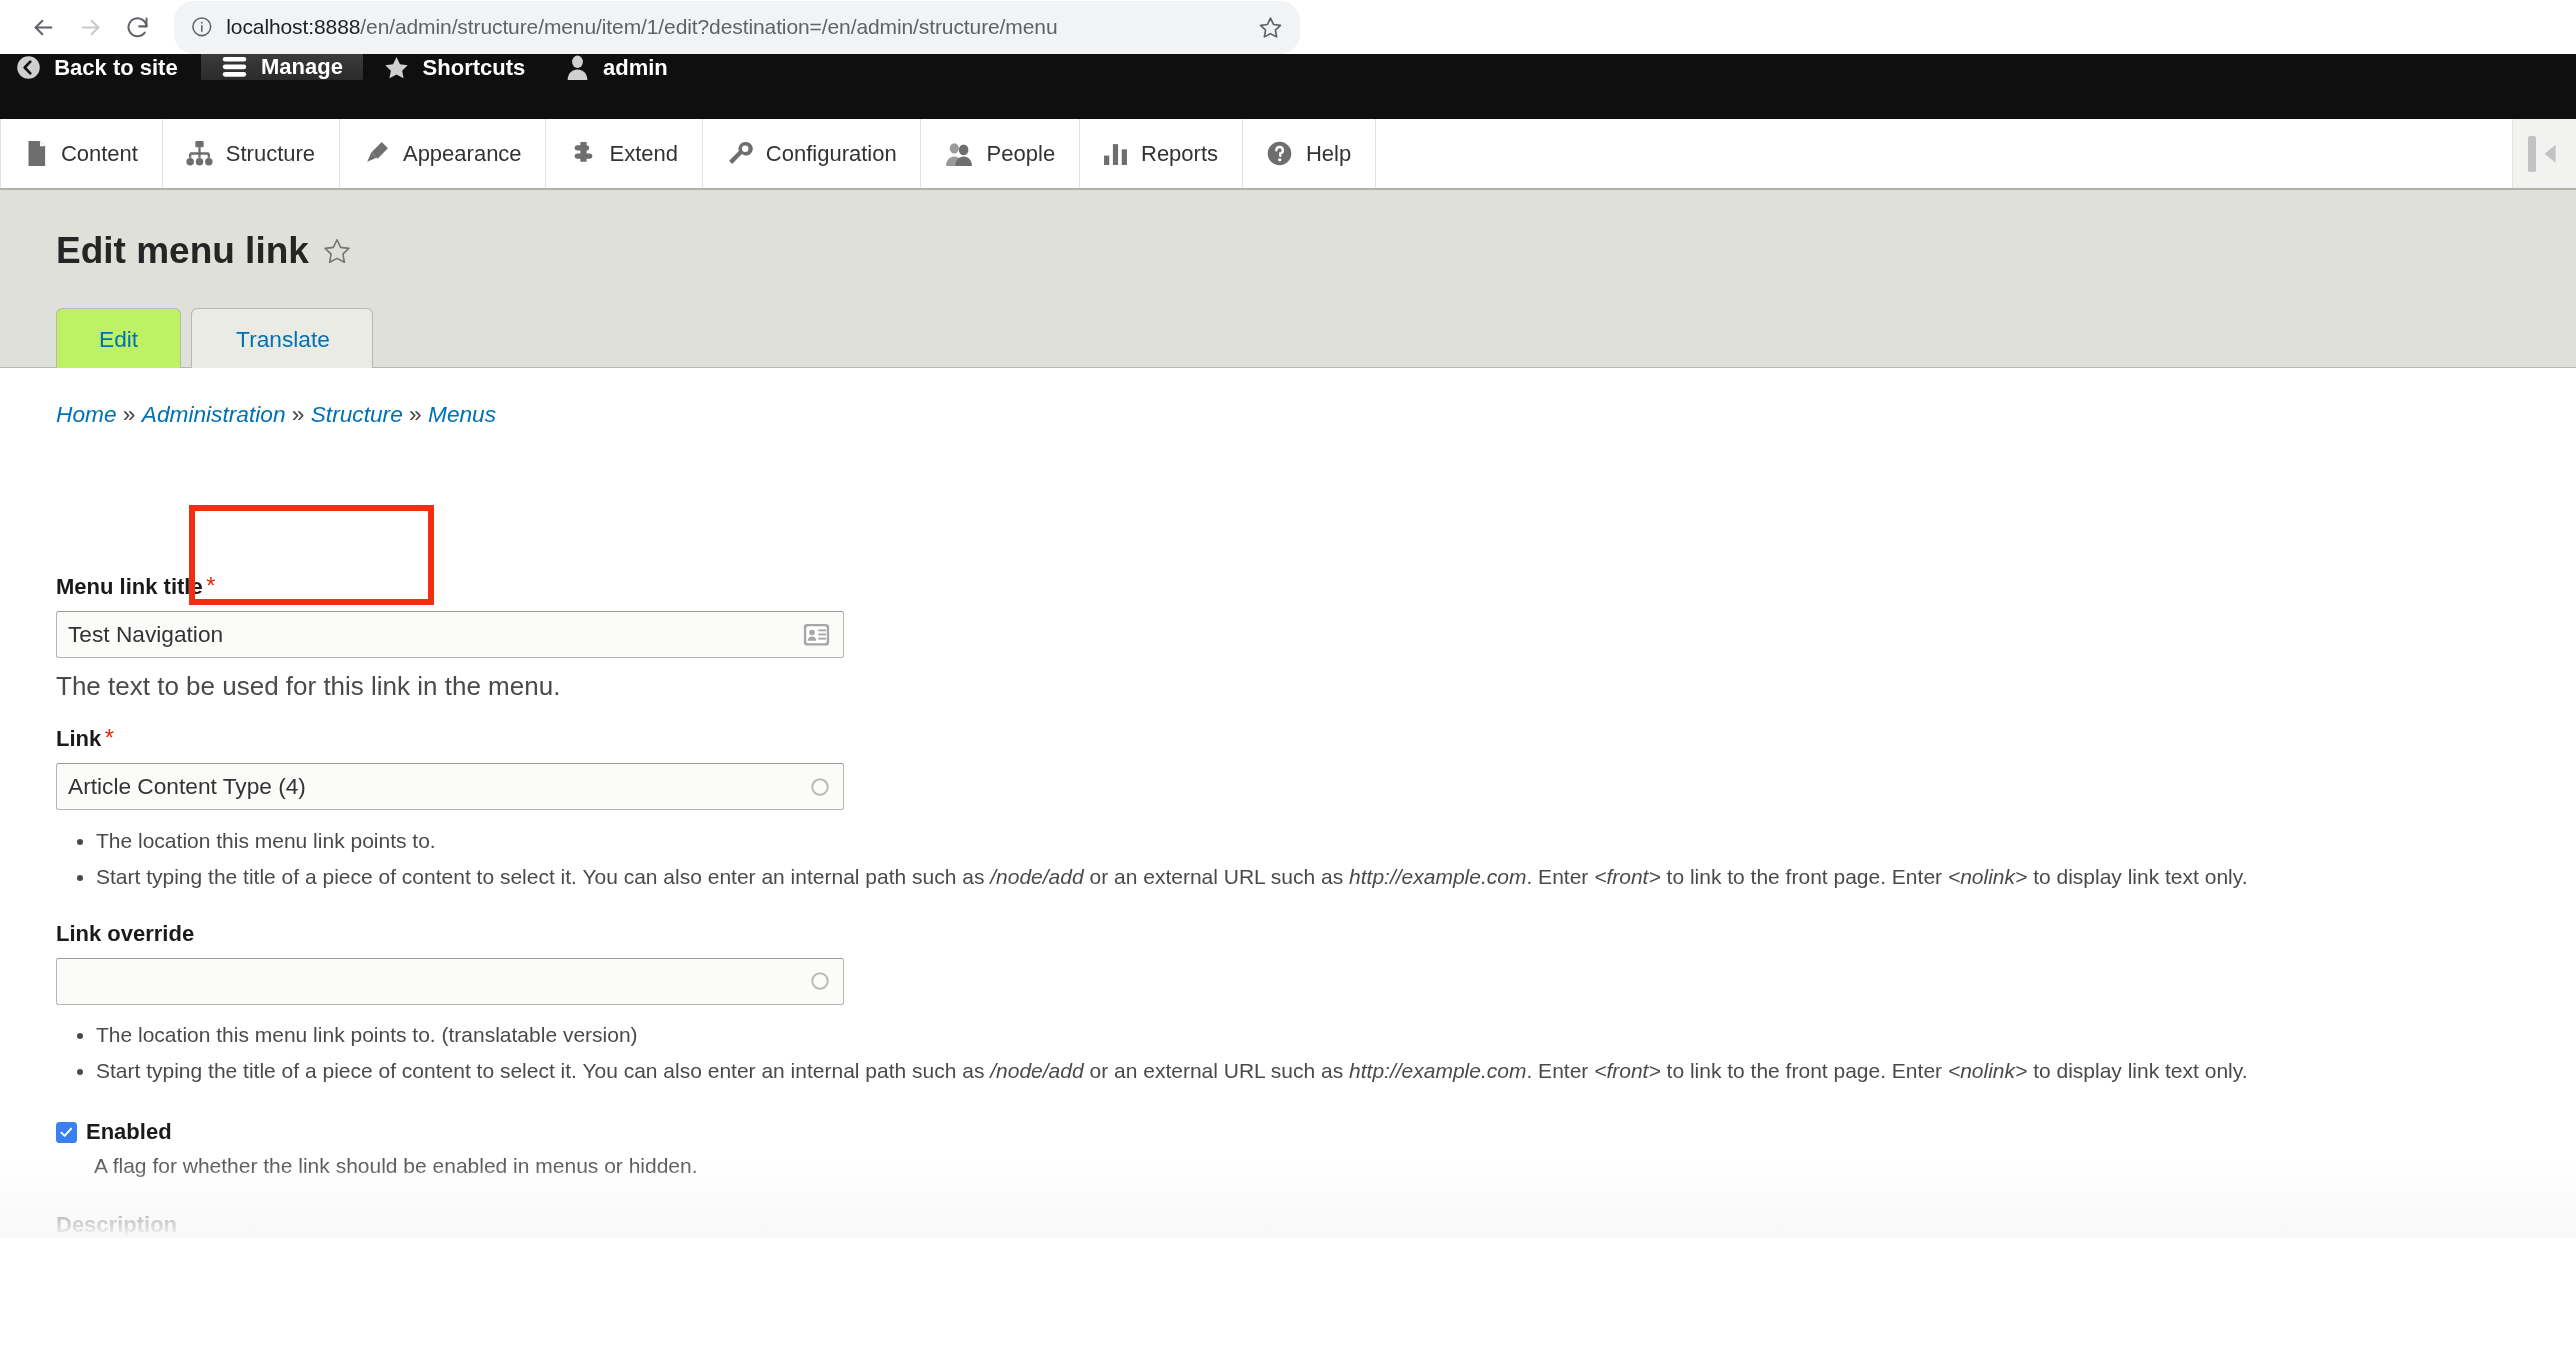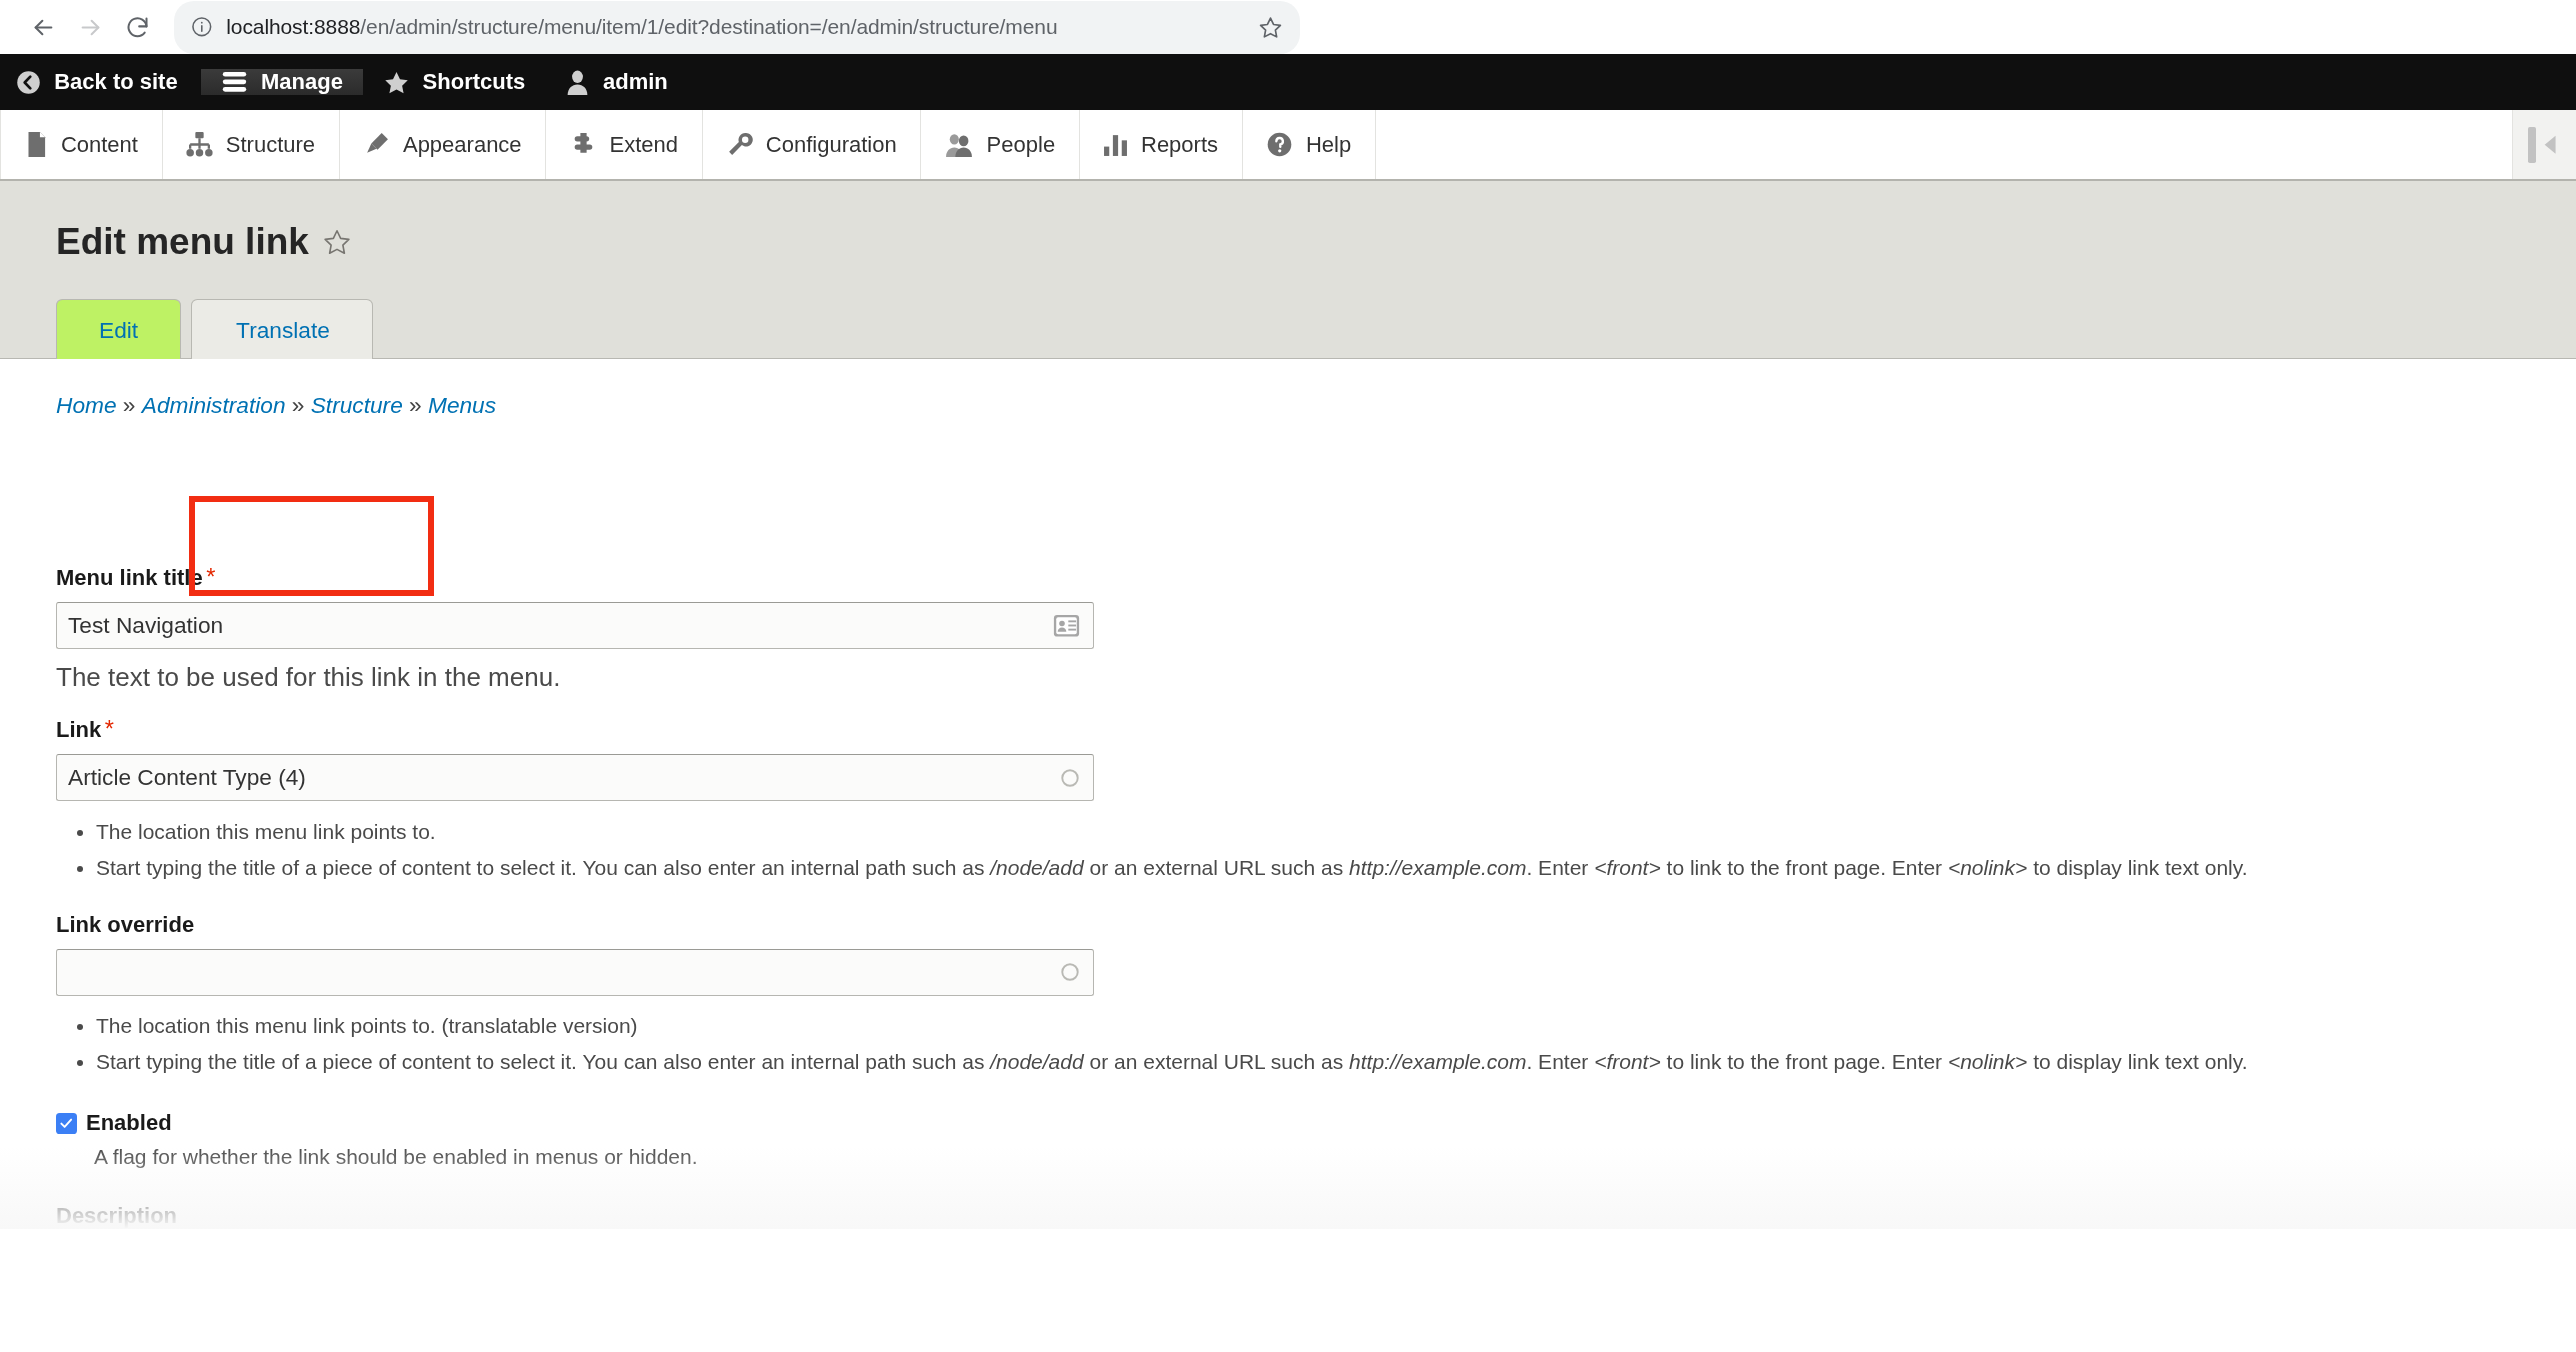--- a/index.html
+++ b/index.html
@@ -52,24 +52,24 @@
     white-space: nowrap;
     overflow: hidden;
     text-overflow: ellipsis;
     letter-spacing: -0.1px;
   }
   .omni-url .host { color: #202124; }
   .omni-star { flex: none; margin-left: auto; padding-left: 14.5px; display: flex; }
 
   
   .toolbar-bar {
-    height: 56px;
+    height: 65px;
     background: #0f0f0f;
     display: flex;
-    align-items: center;
+    align-items: flex-start;
     position: relative;
   }
   .toolbar-tab {
     display: flex;
     align-items: center;
     gap: 12.7px;
     padding: 0 20px;
     color: #ffffff;
     font-size: 22px;
     font-weight: bold;
@@ -201,21 +201,21 @@
   .form-label {
     font-size: 22px;
     font-weight: bold;
     color: #1a1a1a;
     margin-bottom: 11px;
     display: block;
   }
   .req { color: #e32700; font-size: 23.6px; margin-left: 3.6px; font-weight: normal; }
 
   .text-input {
-    width: 1038px;
+    width: 788px;
     height: 47px;
     border: 0.9px solid #b6b6b1;
     border-top-color: #9a9a95;
     background: #fbfbfa;
     border-radius: 2.7px;
     display: flex;
     align-items: center;
     padding: 0 12.7px 0 11px;
     box-sizing: border-box;
     font-size: 22.7px;

